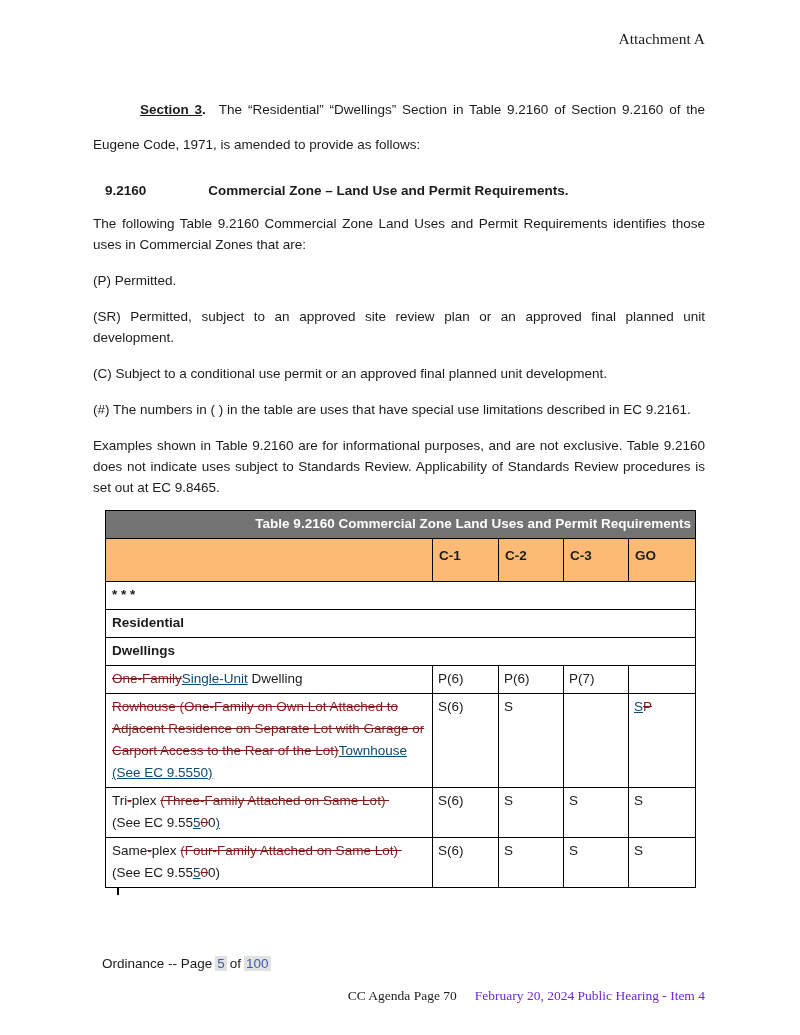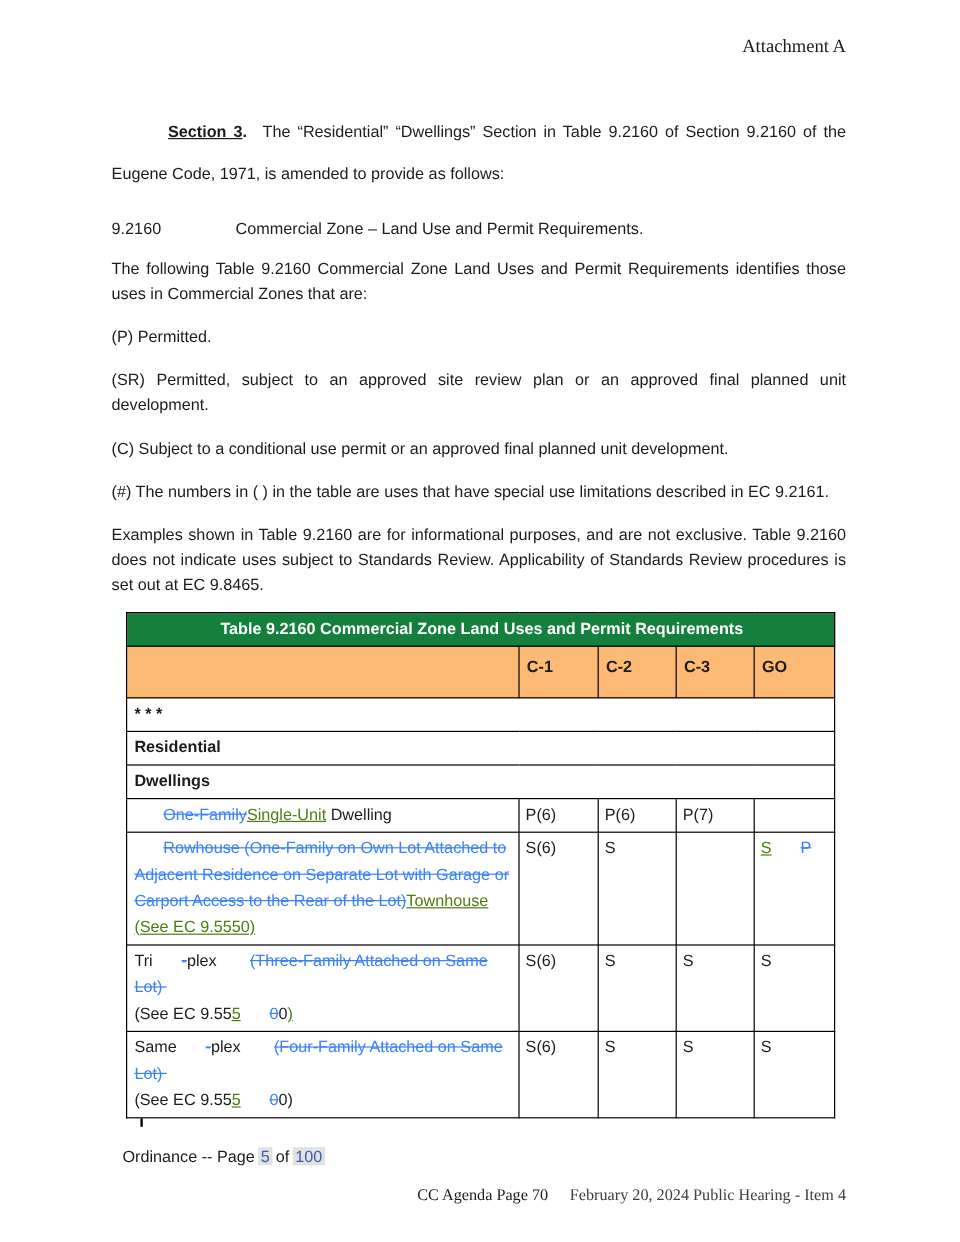--- a/index.html
+++ b/index.html
@@ -23,78 +23,78 @@
   .sec3 {
     margin: 44px 0 0 0;
     line-height: 35px;
     text-align: justify;
     text-indent: 47px;
   }
   .bold { font-weight: bold; }
   .ul { text-decoration: underline; }
   .hgap { display: inline-block; width: 13px; }
 
-  .code-heading { margin: 21px 0 0 0; font-weight: normal; }
+  .code-heading { margin: 21px 0 0 12px; font-weight: bold; }
   .code-heading .hspace { display: inline-block; width: 62px; }
 
   p.body { margin: 15px 0 0 0; line-height: 21px; text-align: justify; }
 
   .table-wrap { margin: 12px 0 0 12px; }
   table.zone {
     border-collapse: collapse;
     width: 590px;
     table-layout: fixed;
     font-size: 13.5px;
   }
   table.zone td {
     border: 1px solid #000;
     padding: 2px 4px 3px 6px;
     vertical-align: top;
     line-height: 22px;
   }
   tr.title-row td {
-    background: #15803d;
+    background: #737373;
     color: #ffffff;
     font-weight: bold;
-    text-align: center;
+    text-align: right;
     height: 21px;
   }
   tr.colhead td {
     background: #fdba74;
     font-weight: bold;
     height: 33px;
     vertical-align: top;
     padding-top: 6px;
   }
   tr.section-row td { font-weight: bold; height: 20px; }
   tr.data-row td.valcell { padding-left: 5px; }
   td.labelcell { }
 
-  .del { color: #3b82f6; text-decoration: line-through; margin-left: 24px; }
-  .add { color: #4d7c0f; text-decoration: underline; }
+  .del { color: #7f1d1d; text-decoration: line-through; }
+  .add { color: #0c4a6e; text-decoration: underline; }
 
   .table-sliver { width: 1.5px; height: 7px; background: #000; margin-left: 12px; }
 
   .ordinance {
     position: absolute; top: 956px; left: 102px;
     font-size: 13.5px;
   }
   .pagefield {
     color: #3a5ea8;
     background: #e2e2e2;
     padding: 0 2px;
     margin: 0 3px;
   }
   .agenda-line {
     position: absolute; top: 988px; right: 95px;
     font-family: "Liberation Serif", serif;
     font-size: 13.5px;
     white-space: nowrap;
   }
-  .hearing { color: #404040; margin-left: 18px; margin-top: 12px; }
+  .hearing { color: #6d28d9; margin-left: 18px; margin-top: 12px; }
 </style>
 </head>
 <body>
 
 <div class="page">
   <div class="content">
 
     <div class="attachment">Attachment A</div>
 
     <p class="sec3"><span class="bold ul">Section 3</span><span class="bold">.</span><span class="hgap"></span><span>The “Residential” “Dwellings” Section in Table 9.2160 of Section 9.2160 of the Eugene Code, 1971, is amended to provide as follows:</span></p>

